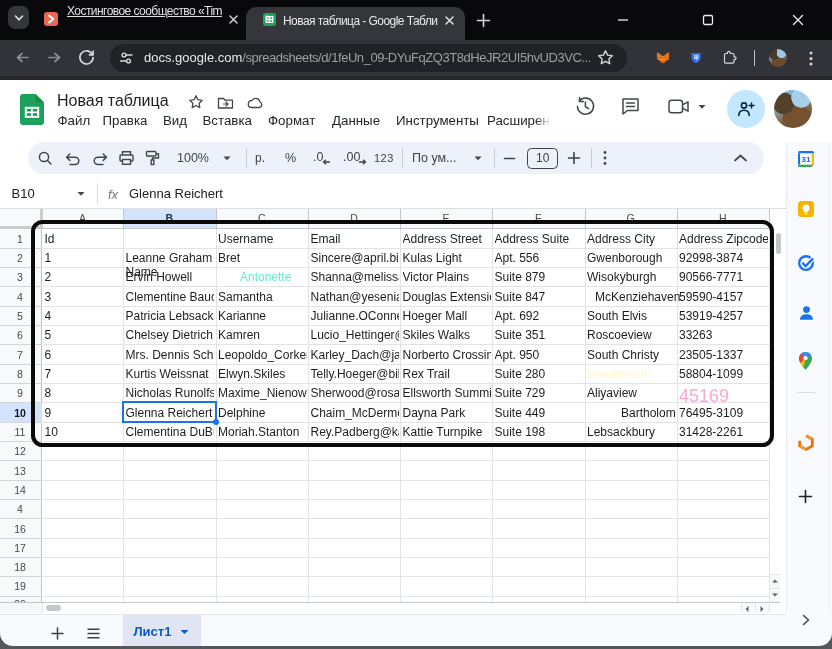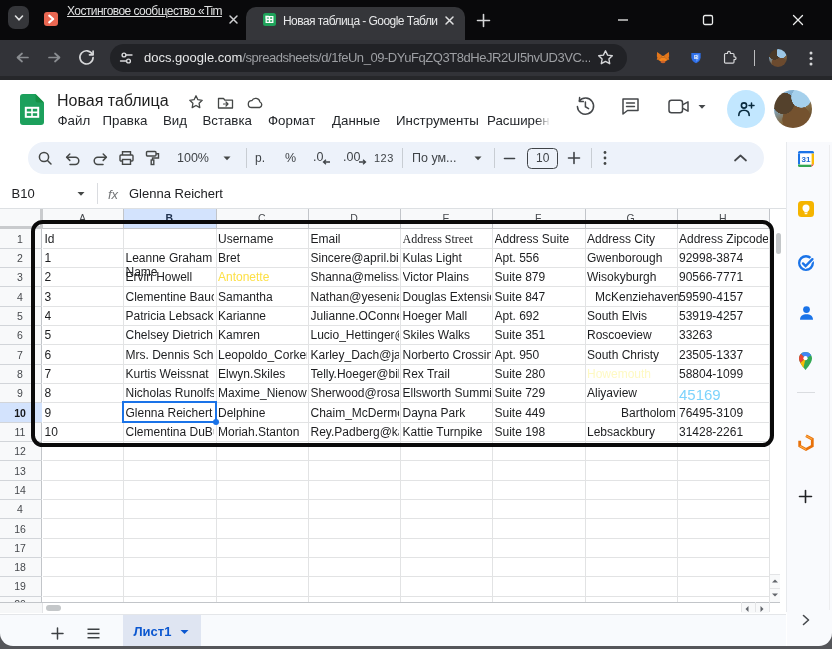--- a/index.html
+++ b/index.html
@@ -301,35 +301,35 @@
 <div class="ab" style="left:43px;top:518.3px;width:727.3px;height:1px;background:#e2e3e4;"></div>
 <div class="ab" style="left:43px;top:537.62px;width:727.3px;height:1px;background:#e2e3e4;"></div>
 <div class="ab" style="left:43px;top:556.94px;width:727.3px;height:1px;background:#e2e3e4;"></div>
 <div class="ab" style="left:43px;top:576.26px;width:727.3px;height:1px;background:#e2e3e4;"></div>
 <div class="ab" style="left:43px;top:595.5799999999999px;width:727.3px;height:1px;background:#e2e3e4;"></div>
 <div class="ab" style="left:0;top:601.6px;width:780.4px;height:1px;background:#c2c5c9;"></div>
 <div class="tx" style="left:44.5px;top:231.7px;width:77px;overflow:hidden;font-size:12px;color:#1d1e20;">Id</div>
 <div class="tx" style="left:125.5px;top:231.7px;width:88.5px;overflow:hidden;font-size:12px;color:#1d1e20;margin-top:33px;">Name</div>
 <div class="tx" style="left:218.0px;top:231.7px;width:88.5px;overflow:hidden;font-size:12px;color:#1d1e20;">Username</div>
 <div class="tx" style="left:310.5px;top:231.7px;width:88px;overflow:hidden;font-size:12px;color:#1d1e20;">Email</div>
-<div class="tx" style="left:402.5px;top:231.7px;width:88px;overflow:hidden;font-size:12px;color:#1d1e20;font-family:Liberation Serif, serif;">Address Street</div>
+<div class="tx" style="left:402.5px;top:231.7px;width:88px;overflow:hidden;font-size:12px;color:#1d1e20;">Address Street</div>
 <div class="tx" style="left:494.5px;top:231.7px;width:88.5px;overflow:hidden;font-size:12px;color:#1d1e20;">Address Suite</div>
 <div class="tx" style="left:587.0px;top:231.7px;width:88.0px;overflow:hidden;font-size:12px;color:#1d1e20;">Address City</div>
 <div class="tx" style="left:679.0px;top:231.7px;width:88.79999999999995px;overflow:hidden;font-size:12px;color:#1d1e20;">Address Zipcode</div>
 <div class="tx" style="left:44.5px;top:251.01999999999998px;width:77px;overflow:hidden;font-size:12px;color:#1d1e20;">1</div>
 <div class="tx" style="left:125.5px;top:251.01999999999998px;width:88.5px;overflow:hidden;font-size:12px;color:#1d1e20;">Leanne Graham</div>
 <div class="tx" style="left:218.0px;top:251.01999999999998px;width:88.5px;overflow:hidden;font-size:12px;color:#1d1e20;">Bret</div>
 <div class="tx" style="left:310.5px;top:251.01999999999998px;width:88px;overflow:hidden;font-size:12px;color:#1d1e20;">Sincere@april.biz</div>
 <div class="tx" style="left:402.5px;top:251.01999999999998px;width:88px;overflow:hidden;font-size:12px;color:#1d1e20;">Kulas Light</div>
 <div class="tx" style="left:494.5px;top:251.01999999999998px;width:88.5px;overflow:hidden;font-size:12px;color:#1d1e20;">Apt. 556</div>
 <div class="tx" style="left:587.0px;top:251.01999999999998px;width:88.0px;overflow:hidden;font-size:12px;color:#1d1e20;">Gwenborough</div>
 <div class="tx" style="left:679.0px;top:251.01999999999998px;width:88.79999999999995px;overflow:hidden;font-size:12px;color:#1d1e20;">92998-3874</div>
 <div class="tx" style="left:44.5px;top:270.34px;width:77px;overflow:hidden;font-size:12px;color:#1d1e20;">2</div>
 <div class="tx" style="left:125.5px;top:270.34px;width:88.5px;overflow:hidden;font-size:12px;color:#1d1e20;">Ervin Howell</div>
-<div class="tx" style="left:218.0px;top:270.34px;width:88.5px;overflow:hidden;font-size:12px;color:#fde047;">Antonette</div>
+<div class="tx" style="left:218.0px;top:270.34px;width:88.5px;overflow:hidden;font-size:12px;color:#5eead4;padding-left:22px;">Antonette</div>
 <div class="tx" style="left:310.5px;top:270.34px;width:88px;overflow:hidden;font-size:12px;color:#1d1e20;">Shanna@melissa.tv</div>
 <div class="tx" style="left:402.5px;top:270.34px;width:88px;overflow:hidden;font-size:12px;color:#1d1e20;">Victor Plains</div>
 <div class="tx" style="left:494.5px;top:270.34px;width:88.5px;overflow:hidden;font-size:12px;color:#1d1e20;">Suite 879</div>
 <div class="tx" style="left:587.0px;top:270.34px;width:88.0px;overflow:hidden;font-size:12px;color:#1d1e20;">Wisokyburgh</div>
 <div class="tx" style="left:679.0px;top:270.34px;width:88.79999999999995px;overflow:hidden;font-size:12px;color:#1d1e20;">90566-7771</div>
 <div class="tx" style="left:44.5px;top:289.65999999999997px;width:77px;overflow:hidden;font-size:12px;color:#1d1e20;">3</div>
 <div class="tx" style="left:125.5px;top:289.65999999999997px;width:88.5px;overflow:hidden;font-size:12px;color:#1d1e20;">Clementine Bauch</div>
 <div class="tx" style="left:218.0px;top:289.65999999999997px;width:88.5px;overflow:hidden;font-size:12px;color:#1d1e20;">Samantha</div>
 <div class="tx" style="left:310.5px;top:289.65999999999997px;width:88px;overflow:hidden;font-size:12px;color:#1d1e20;">Nathan@yesenia.net</div>
 <div class="tx" style="left:402.5px;top:289.65999999999997px;width:88px;overflow:hidden;font-size:12px;color:#1d1e20;">Douglas Extension</div>
@@ -368,21 +368,21 @@
 <div class="tx" style="left:494.5px;top:366.94px;width:88.5px;overflow:hidden;font-size:12px;color:#1d1e20;">Suite 280</div>
 <div class="tx" style="left:587.0px;top:366.94px;width:88.0px;overflow:hidden;font-size:12px;color:#fef9c3;">Howemouth</div>
 <div class="tx" style="left:679.0px;top:366.94px;width:88.79999999999995px;overflow:hidden;font-size:12px;color:#1d1e20;">58804-1099</div>
 <div class="tx" style="left:44.5px;top:386.26px;width:77px;overflow:hidden;font-size:12px;color:#1d1e20;">8</div>
 <div class="tx" style="left:125.5px;top:386.26px;width:88.5px;overflow:hidden;font-size:12px;color:#1d1e20;">Nicholas Runolfsdottir V</div>
 <div class="tx" style="left:218.0px;top:386.26px;width:88.5px;overflow:hidden;font-size:12px;color:#1d1e20;">Maxime_Nienow</div>
 <div class="tx" style="left:310.5px;top:386.26px;width:88px;overflow:hidden;font-size:12px;color:#1d1e20;">Sherwood@rosamond.me</div>
 <div class="tx" style="left:402.5px;top:386.26px;width:88px;overflow:hidden;font-size:12px;color:#1d1e20;">Ellsworth Summit</div>
 <div class="tx" style="left:494.5px;top:386.26px;width:88.5px;overflow:hidden;font-size:12px;color:#1d1e20;">Suite 729</div>
 <div class="tx" style="left:587.0px;top:386.26px;width:88.0px;overflow:hidden;font-size:12px;color:#1d1e20;">Aliyaview</div>
-<div class="tx" style="left:679.0px;top:386.26px;width:88.79999999999995px;overflow:hidden;font-size:15px;color:#7dd3fc;">45169</div>
+<div class="tx" style="left:679.0px;top:386.26px;width:88.79999999999995px;overflow:hidden;font-size:18px;color:#f9a8d4;">45169</div>
 <div class="tx" style="left:44.5px;top:405.58px;width:77px;overflow:hidden;font-size:12px;color:#1d1e20;">9</div>
 <div class="tx" style="left:125.5px;top:405.58px;width:88.5px;overflow:hidden;font-size:12px;color:#1d1e20;">Glenna Reichert</div>
 <div class="tx" style="left:218.0px;top:405.58px;width:88.5px;overflow:hidden;font-size:12px;color:#1d1e20;">Delphine</div>
 <div class="tx" style="left:310.5px;top:405.58px;width:88px;overflow:hidden;font-size:12px;color:#1d1e20;">Chaim_McDermott@dana.io</div>
 <div class="tx" style="left:402.5px;top:405.58px;width:88px;overflow:hidden;font-size:12px;color:#1d1e20;">Dayna Park</div>
 <div class="tx" style="left:494.5px;top:405.58px;width:88.5px;overflow:hidden;font-size:12px;color:#1d1e20;">Suite 449</div>
 <div class="tx" style="left:587.0px;top:405.58px;width:88.0px;overflow:hidden;font-size:12px;color:#1d1e20;padding-left:34px;">Bartholomebury</div>
 <div class="tx" style="left:679.0px;top:405.58px;width:88.79999999999995px;overflow:hidden;font-size:12px;color:#1d1e20;">76495-3109</div>
 <div class="tx" style="left:44.5px;top:424.9px;width:77px;overflow:hidden;font-size:12px;color:#1d1e20;">10</div>
 <div class="tx" style="left:125.5px;top:424.9px;width:88.5px;overflow:hidden;font-size:12px;color:#1d1e20;">Clementina DuBuque</div>

